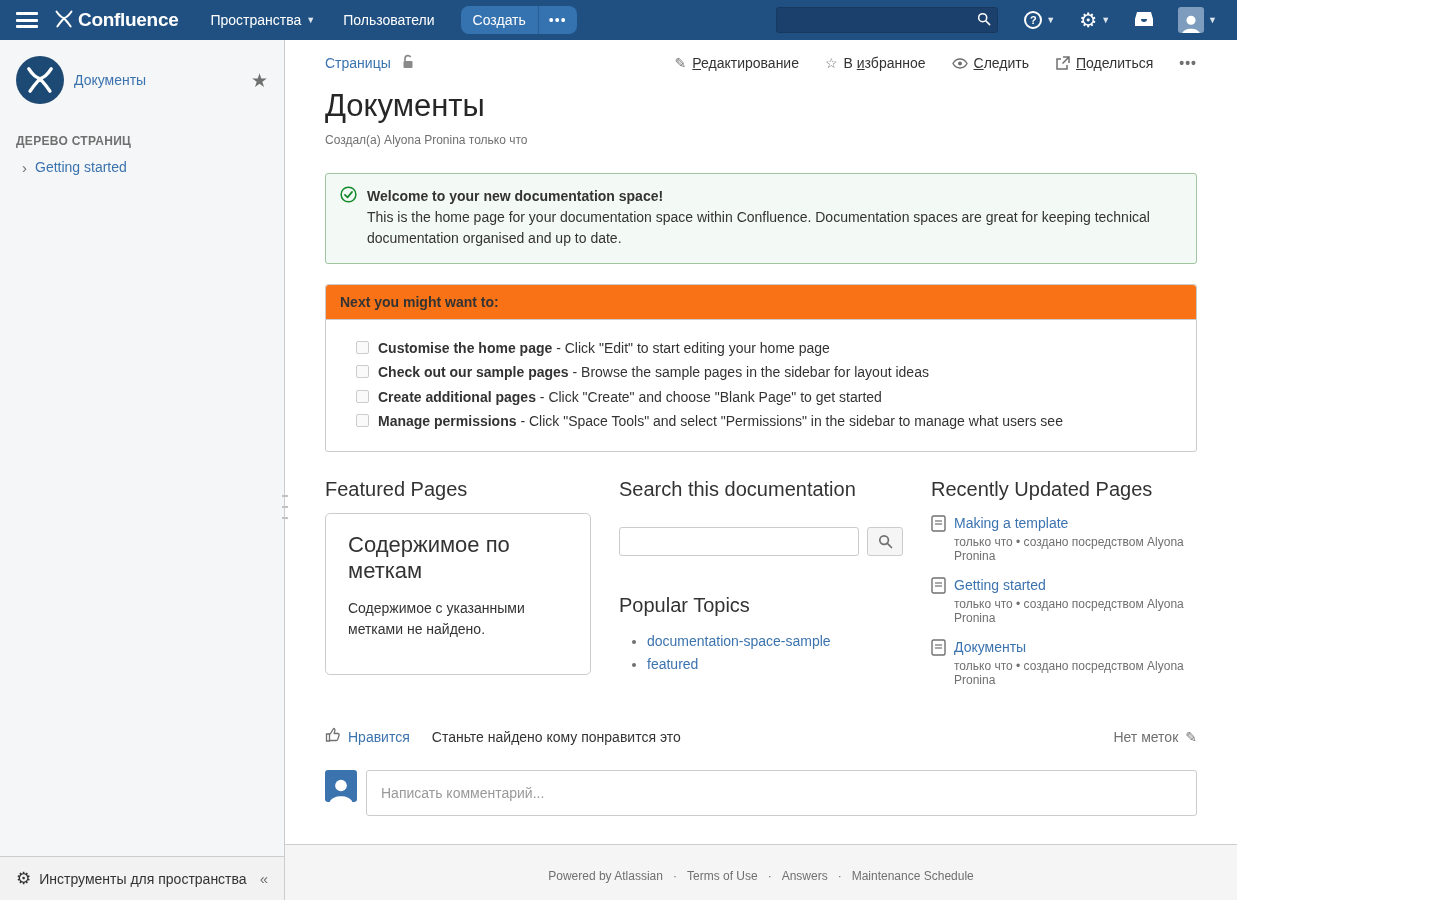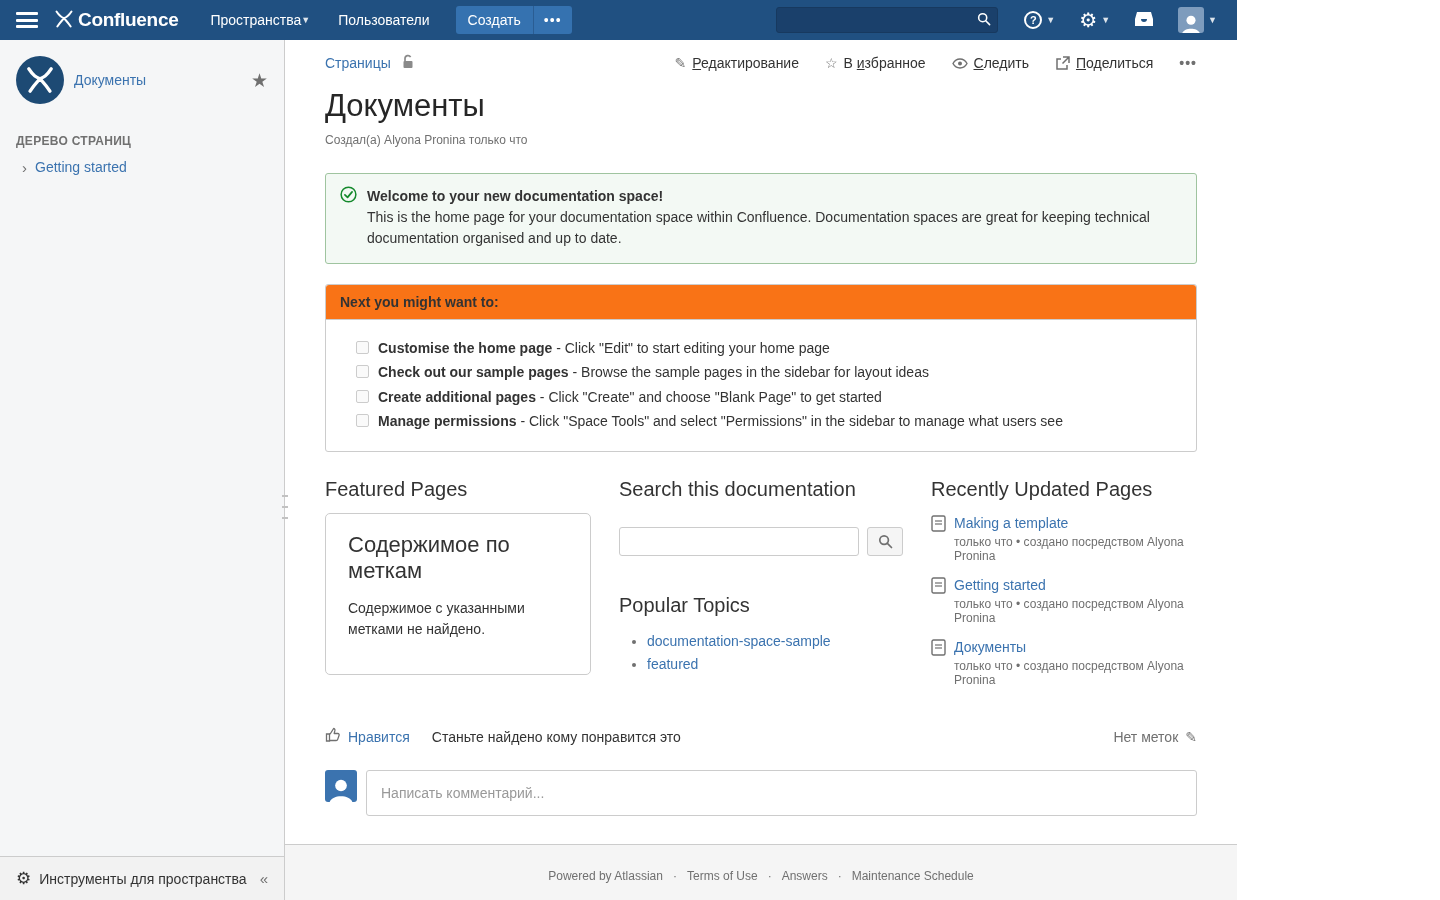--- a/index.html
+++ b/index.html
@@ -9,23 +9,23 @@
   a { text-decoration:none; }
 
   .app { width:1237px; height:900px; display:flex; flex-direction:column; }
 
   
   .navbar { height:40px; flex-shrink:0; background:#205081; color:#fff; display:flex; align-items:center; padding:0 12px; gap:8px; }
   .hamburger { width:22px; height:16px; display:flex; flex-direction:column; justify-content:space-between; cursor:pointer; margin:0 8px 0 4px; }
   .hamburger span { display:block; height:3px; background:#fff; border-radius:1px; }
   .brand { display:flex; align-items:center; gap:4px; margin-right:14px; cursor:pointer; }
   .brand .brand-text { font-size:19px; font-weight:bold; color:#fff; letter-spacing:-0.3px; }
-  .nav-item { color:#fff; font-size:14px; padding:16px 10px; height:40px; display:flex; align-items:center; cursor:pointer; }
+  .nav-item { color:#fff; font-size:14px; padding:16px 10px; height:40px; display:flex; align-items:center; gap:5px; cursor:pointer; }
   .caret { font-size:9px; line-height:1; opacity:.85; }
-  .btn-group { display:flex; margin-left:8px; border-radius:3px; overflow:hidden; }
+  .btn-group { display:flex; margin-left:8px; border-radius:8px; overflow:hidden; }
   .nav-btn { background:#3572b0; border:none; color:#fff; font-family:inherit; font-size:14px; padding:6px 12px; cursor:pointer; }
   .nav-btn.more { border-left:1px solid #2a5d93; letter-spacing:1px; padding:6px 10px; }
   .nav-spacer { flex:1; }
   .nav-search { position:relative; width:222px; margin-right:10px; }
   .nav-search input { width:100%; height:26px; background:#1a406b; border:1px solid #17395f; border-radius:3px; color:#fff; padding:0 28px 0 8px; font-family:inherit; font-size:13px; outline:none; }
   .nav-search .mag { position:absolute; right:7px; top:5px; }
   .nav-icon { display:flex; align-items:center; gap:4px; padding:0 8px; height:40px; cursor:pointer; }
   .help-circle { width:18px; height:18px; border:2px solid #fff; border-radius:50%; display:flex; align-items:center; justify-content:center; font-size:11px; font-weight:bold; color:#fff; }
   .gear-glyph { font-size:20px; color:#fff; line-height:1; }
   .nav-avatar { width:26px; height:26px; border-radius:3px; background:#7e9cbd; display:flex; align-items:flex-end; justify-content:center; overflow:hidden; }

